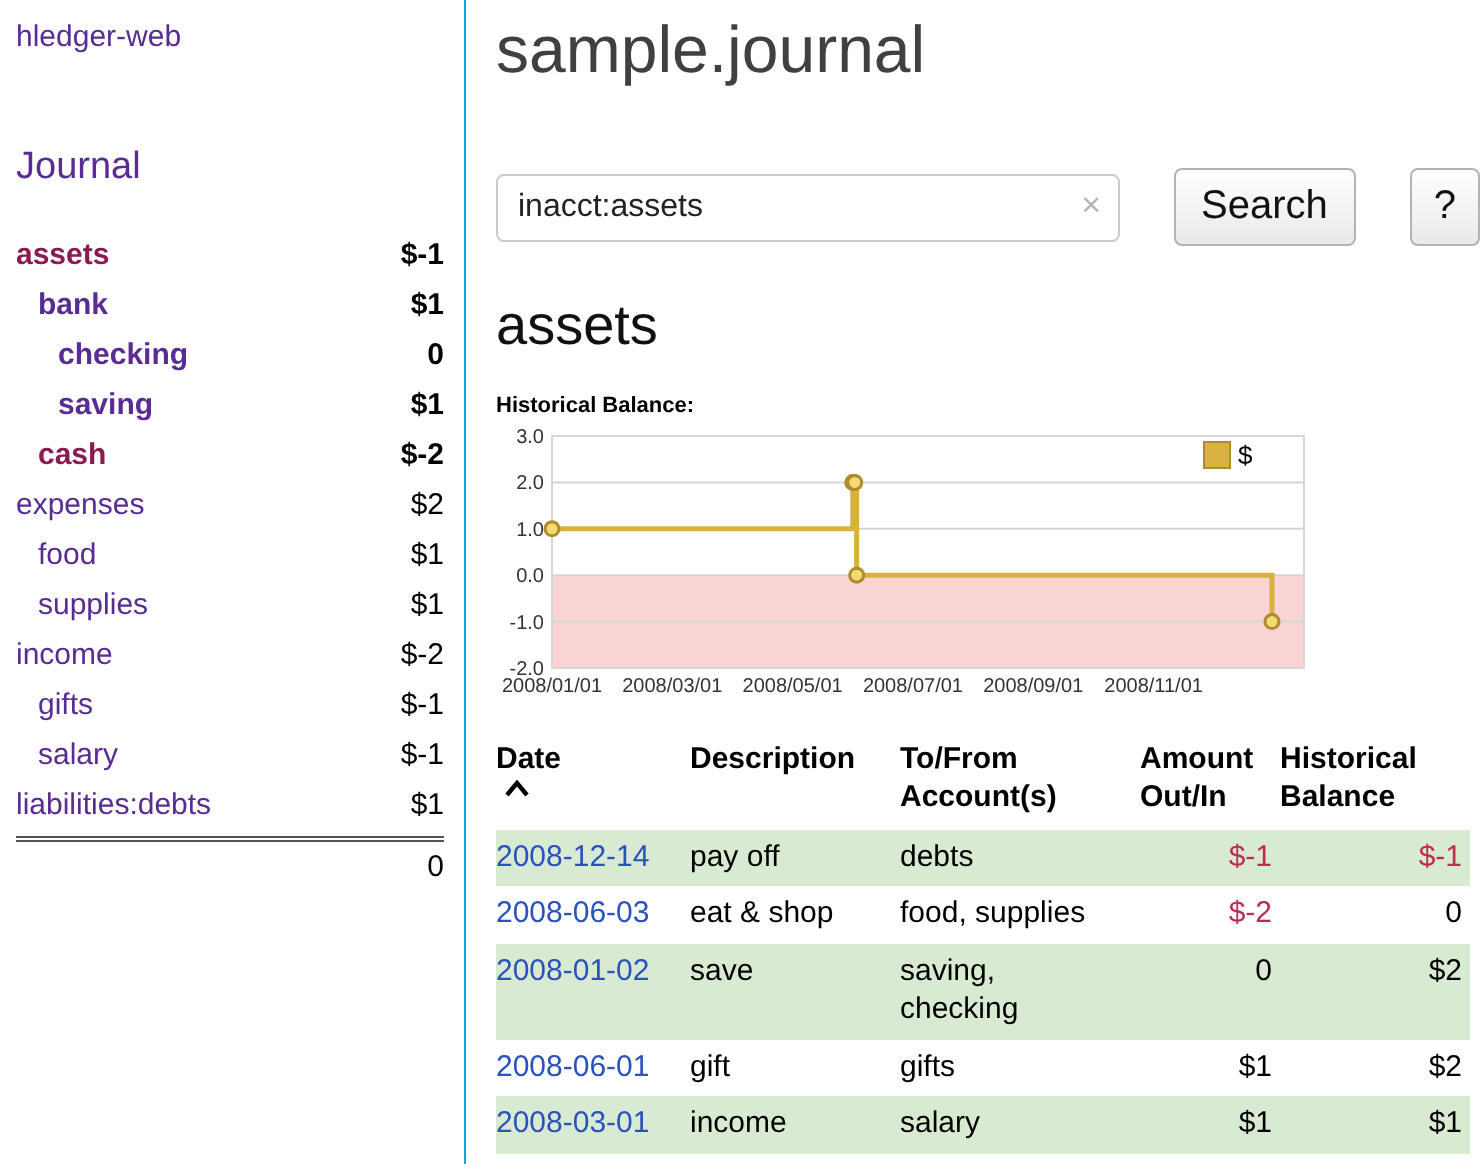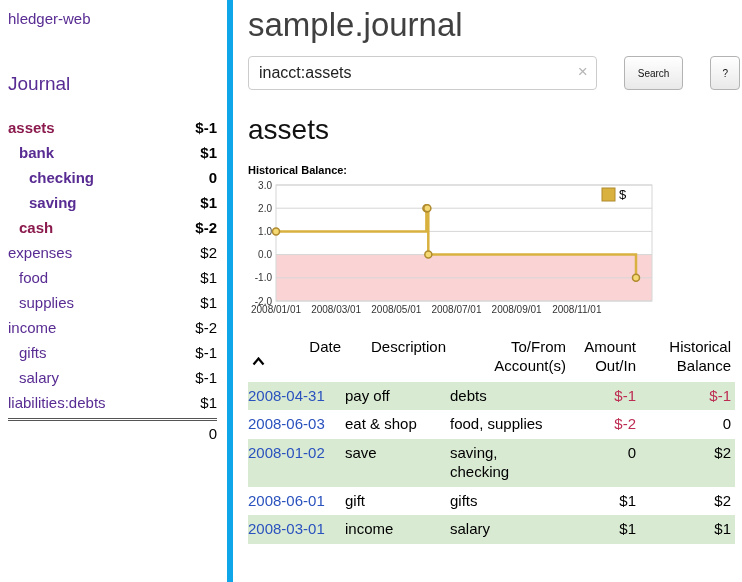--- a/index.html
+++ b/index.html
@@ -7,21 +7,21 @@
   body {
     width:742px; height:582px; position:relative; overflow:hidden;
     background:#fff; color:#000;
     font-family:"Liberation Sans", sans-serif;
   }
   a { text-decoration:none; }
 
   
   .sidebar {
     position:absolute; left:0; top:0; width:233px; height:582px;
-    border-right:6px solid #0ea5e9; padding:10px 10px 0 8px;
+    border-right:1px solid #0ea5e9; padding:10px 10px 0 8px;
   }
   .app-title { display:block; color:#582c93; font-size:15px; }
   .nav-journal { display:block; color:#582c93; font-size:19px; margin-top:46px; }
   .acct-table { margin-top:20px; font-size:15px; }
   .acct-head {
     display:flex; justify-content:space-between;
     padding:0 0 7px 0; border-bottom:1px solid #555; color:#000;
   }
   .acct-row { display:flex; justify-content:space-between; align-items:baseline; padding:4px 0; }
   .nm { color:#582c93; }
@@ -29,46 +29,46 @@
   .nm.l2 { margin-left:21px; }
   .b { font-weight:bold; }
   .ma { color:#8b1a4d; }
   .pk { color:#c4799a; }
   .bal { text-align:right; color:#000; }
   .total { border-top:3px double #555; margin-top:3px; padding-top:4px; text-align:right; font-size:15px; }
 
   
   .main { position:absolute; left:248px; top:0; width:492px; }
   h1 { margin:6px 0 0 0; font-size:33px; font-weight:400; color:#404040; }
-  .search-row { margin-top:12px; display:flex; gap:27px; }
+  .search-row { margin-top:40px; display:flex; align-items:center; gap:27px; }
   .search-wrap { position:relative; width:352px; }
   .search-wrap input {
     width:100%; height:34px; border:1px solid #ccc; border-radius:4px;
     font-size:16px; padding:0 28px 0 10px; color:#222;
     font-family:"Liberation Sans", sans-serif;
   }
   .clear-x {
     position:absolute; right:9px; top:6px; color:#b5b5b5;
     font-size:17px; line-height:20px; cursor:pointer;
   }
   .btn {
     background:linear-gradient(#ffffff,#e9e9e9);
     border:1px solid #b3b3b3; border-radius:4px;
-    font-size:10px; color:#111; padding:7px 13px;
+    font-size:20px; color:#111; padding:7px 13px;
     font-family:"Liberation Sans", sans-serif; cursor:pointer;
   }
   .btn-help { padding:7px 11px; }
   h2 { margin:24px 0 0 0; font-size:28px; font-weight:400; color:#111; }
   .chart-label { margin-top:18px; font-size:11px; font-weight:bold; }
   svg { font-family:"Liberation Sans", sans-serif; display:block; }
   #balance-chart { margin-top:4px; }
 
   
   table.register { border-collapse:collapse; width:487px; margin-top:16px; font-size:15px; }
-  table.register th { text-align:right; vertical-align:top; padding:2px 4px 6px 0; line-height:1.25; font-weight:normal; }
+  table.register th { text-align:left; vertical-align:top; padding:2px 4px 6px 0; line-height:1.25; font-weight:bold; }
   table.register td { padding:5px 4px 5px 0; vertical-align:top; line-height:1.25; }
   th.rt, td.rt { text-align:right; padding-right:0; }
   tr.stripe { background:#d9ead3; }
   a.datelink { color:#2a52be; }
   .neg { color:#bd2d53; }
   td.acct { white-space:pre-line; }
   .caret-icon { margin-left:4px; position:relative; top:0px; }
 </style>
 </head>
 <body>
@@ -197,21 +197,21 @@
             </svg>
         </th>
         <th>Description</th>
         <th>To/From Account(s)</th>
         <th class="rt">Amount Out/In</th>
         <th class="rt">Historical Balance</th>
       </tr>
     </thead>
     <tbody>
       <tr class="stripe">
-        <td><a href="#" class="datelink">2008-04-31</a></td>
+        <td><a href="#" class="datelink">2008-12-14</a></td>
         <td>pay off</td>
         <td class="acct">debts</td>
         <td class="rt neg">$-1</td>
         <td class="rt neg">$-1</td>
       </tr>
       <tr>
         <td><a href="#" class="datelink">2008-06-03</a></td>
         <td>eat &amp; shop</td>
         <td class="acct">food, supplies</td>
         <td class="rt neg">$-2</td>

